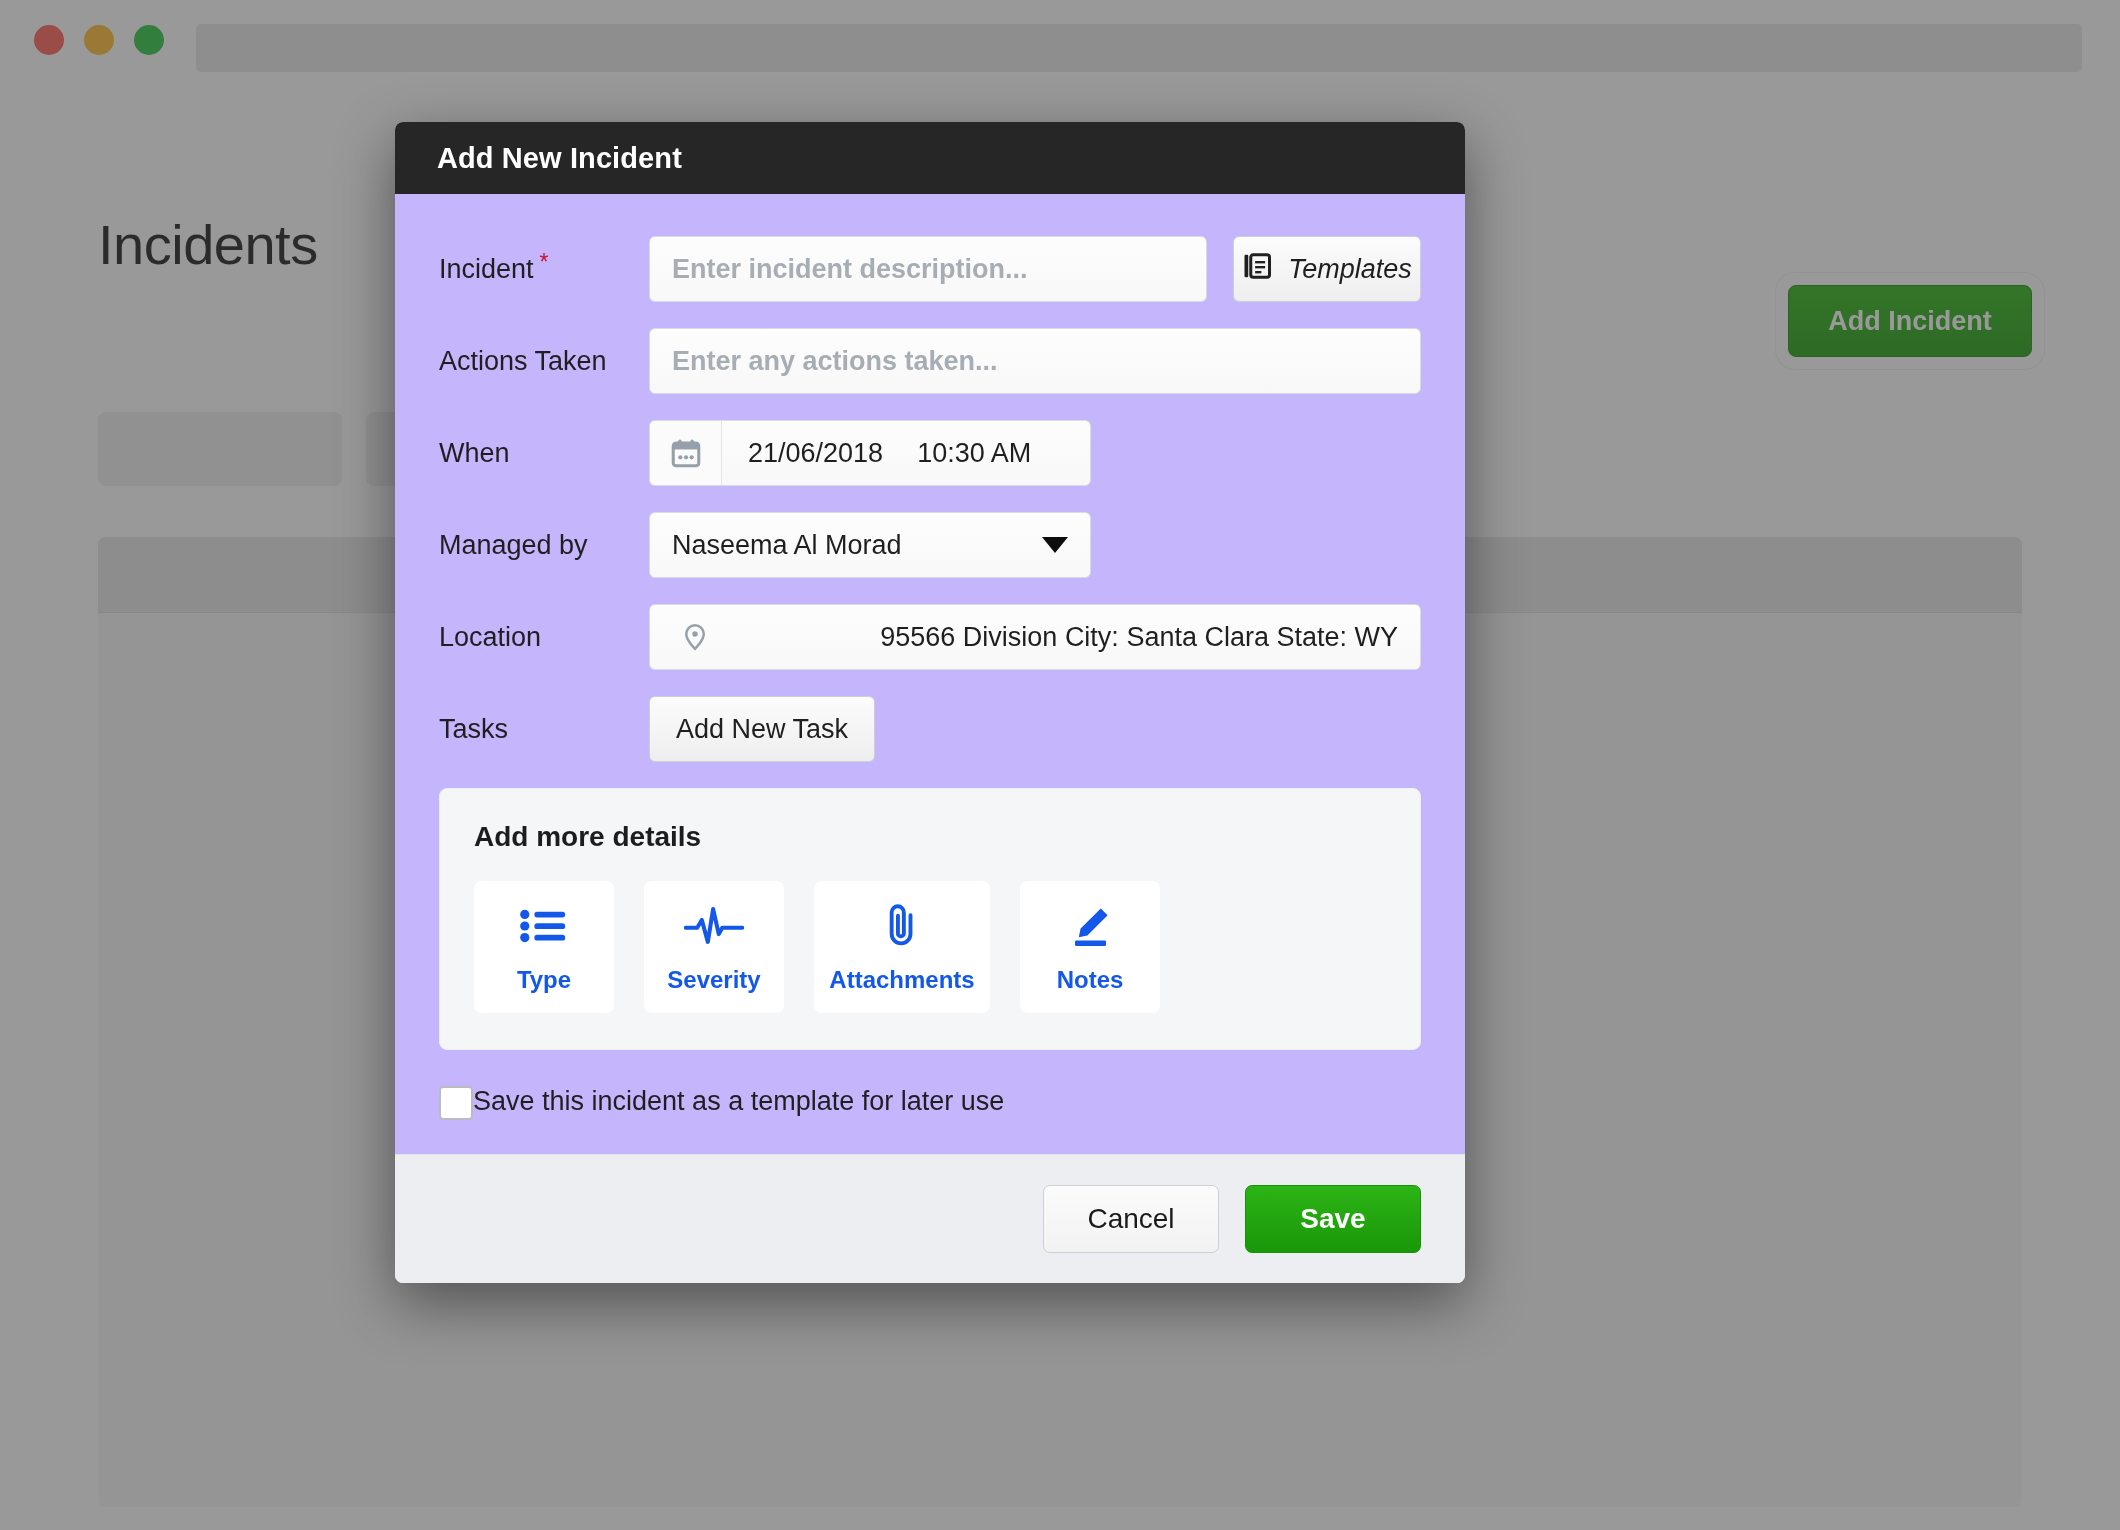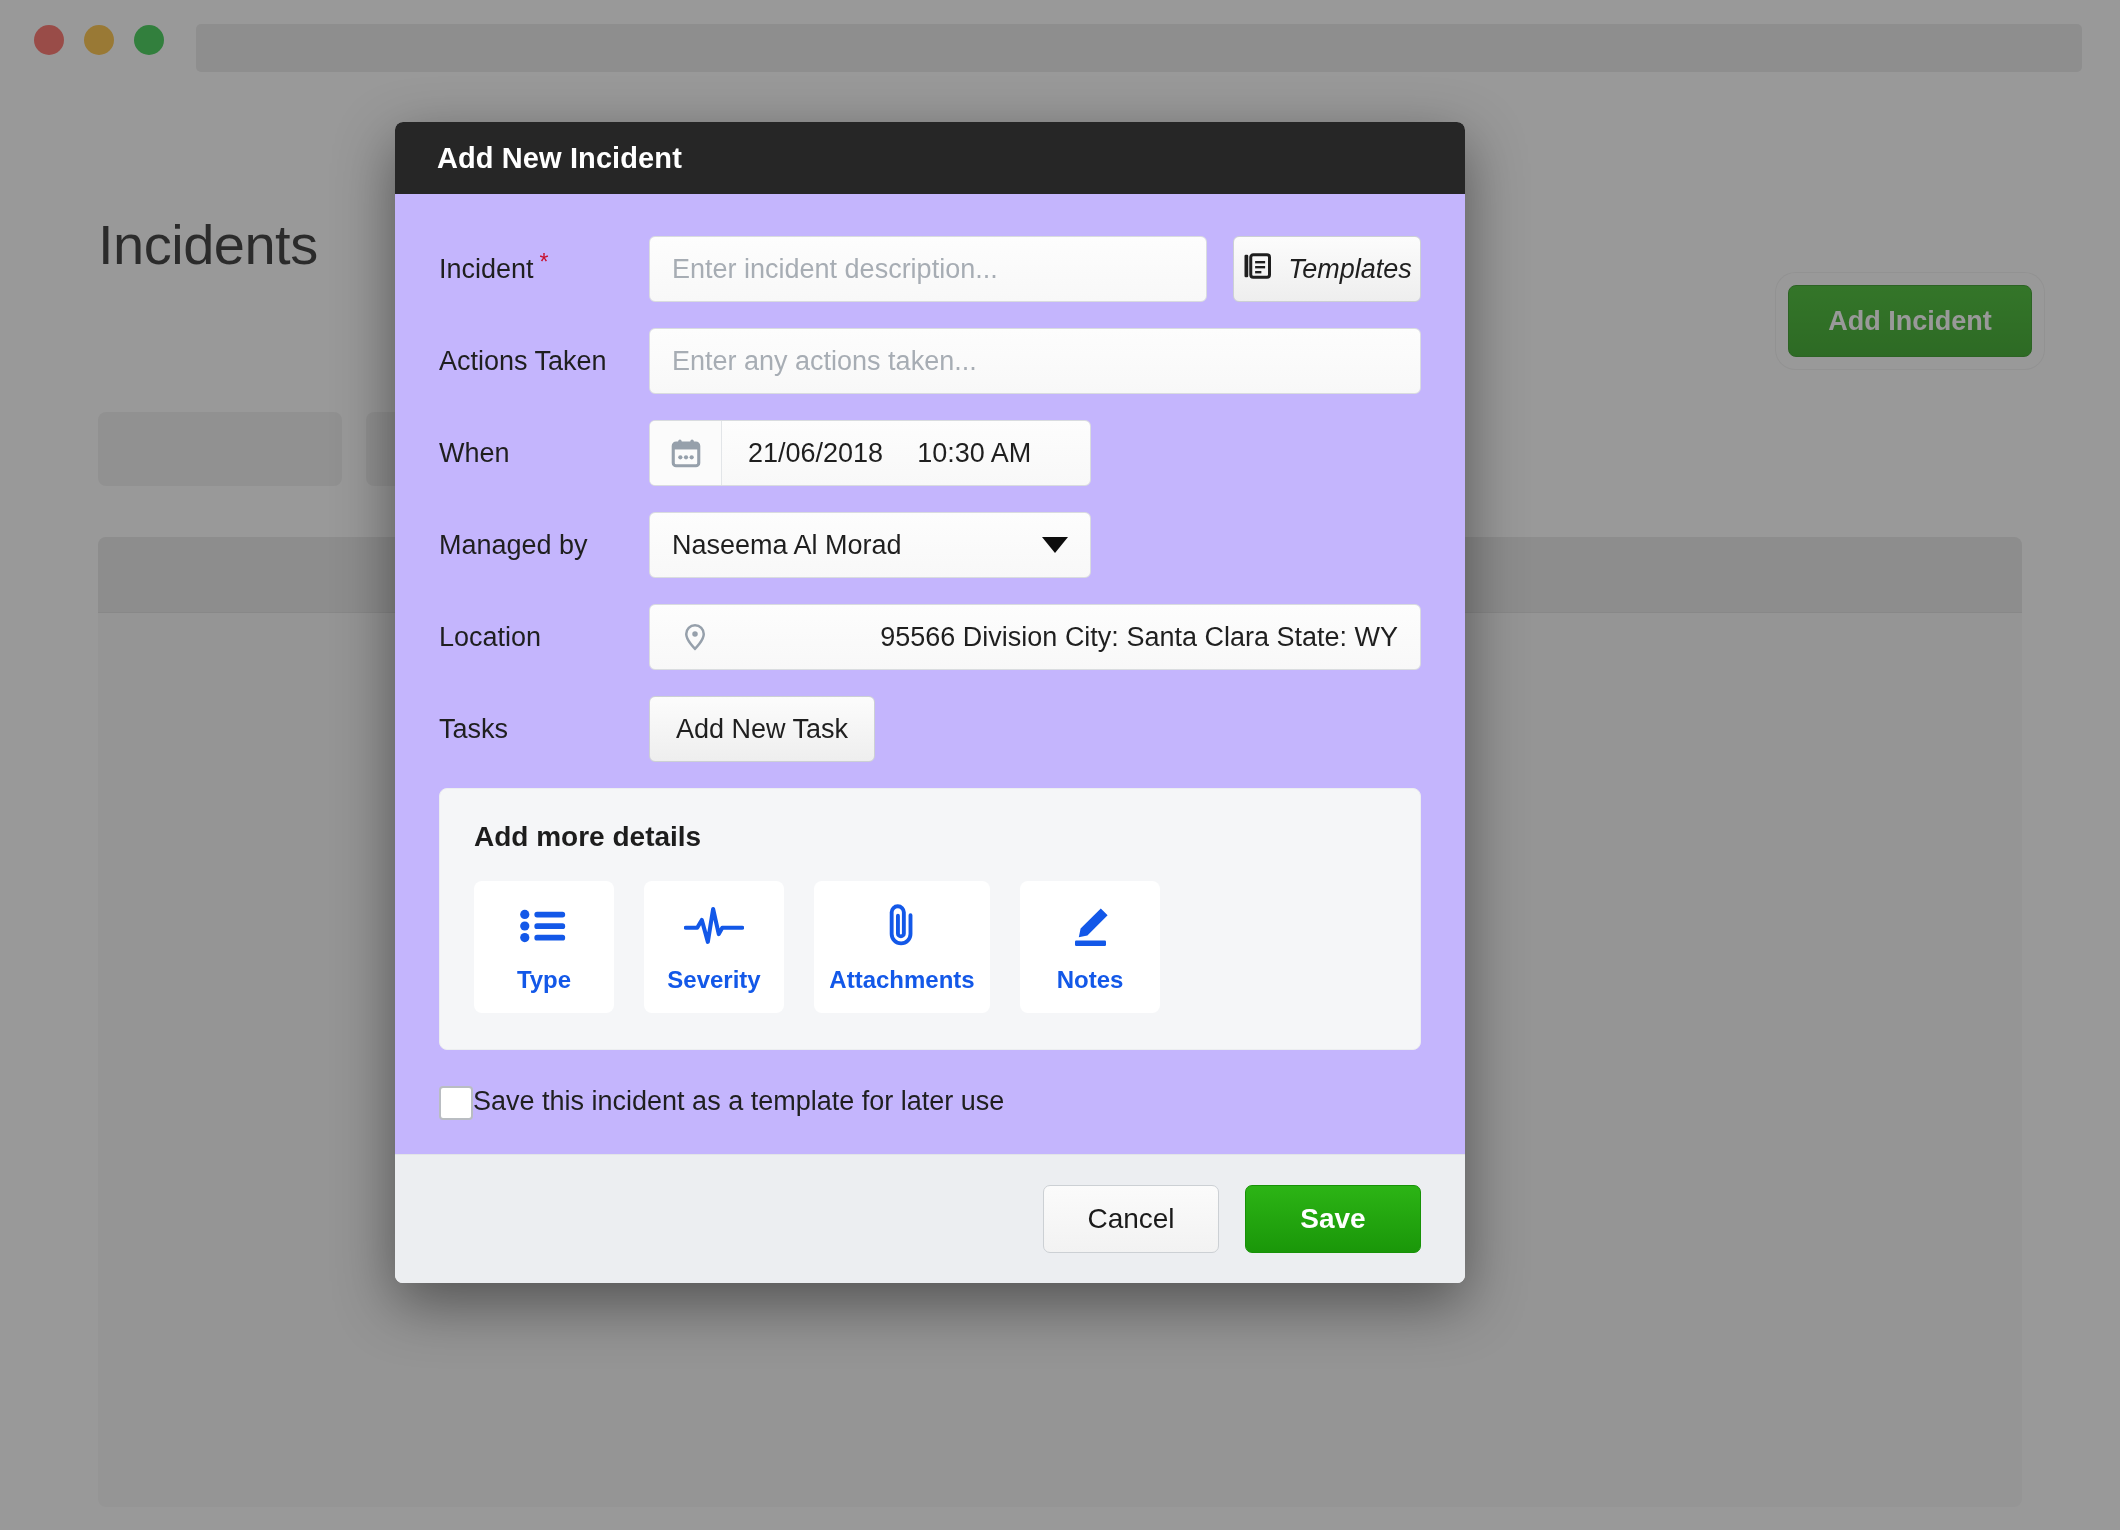--- a/index.html
+++ b/index.html
@@ -90,21 +90,21 @@
     display: flex; align-items: flex-start;
   }
   .req { color: #c8102e; font-size: 23px; margin-left: 6px; position: relative; top: -5px; }
 
   .field {
     height: 66px; border: 1px solid #d9dcdf; border-radius: 6px;
     background: linear-gradient(#fdfdfd, #f8f8f8);
     display: flex; align-items: center; padding: 0 22px;
     font-size: 27px; color: #1f1f1f;
   }
-  .field.ph { color: #a7adb4; }
+  .field.ph { color: #a7adb4; font-weight: bold; }
   .field.w-incident { width: 790px; }
   .field.w-actions  { width: 1040px; }
   .field.w-location { width: 1040px; padding-left: 30px; justify-content: space-between; }
 
   .templates-btn {
     margin-left: 26px; height: 66px; width: 272px;
     border: 1px solid #ccd0d4; border-radius: 6px;
     background: linear-gradient(#fcfcfc, #eeeeee);
     display: flex; align-items: center; justify-content: center; gap: 16px;
     font-size: 27px; color: #1f1f1f; cursor: pointer; font-style: italic;

